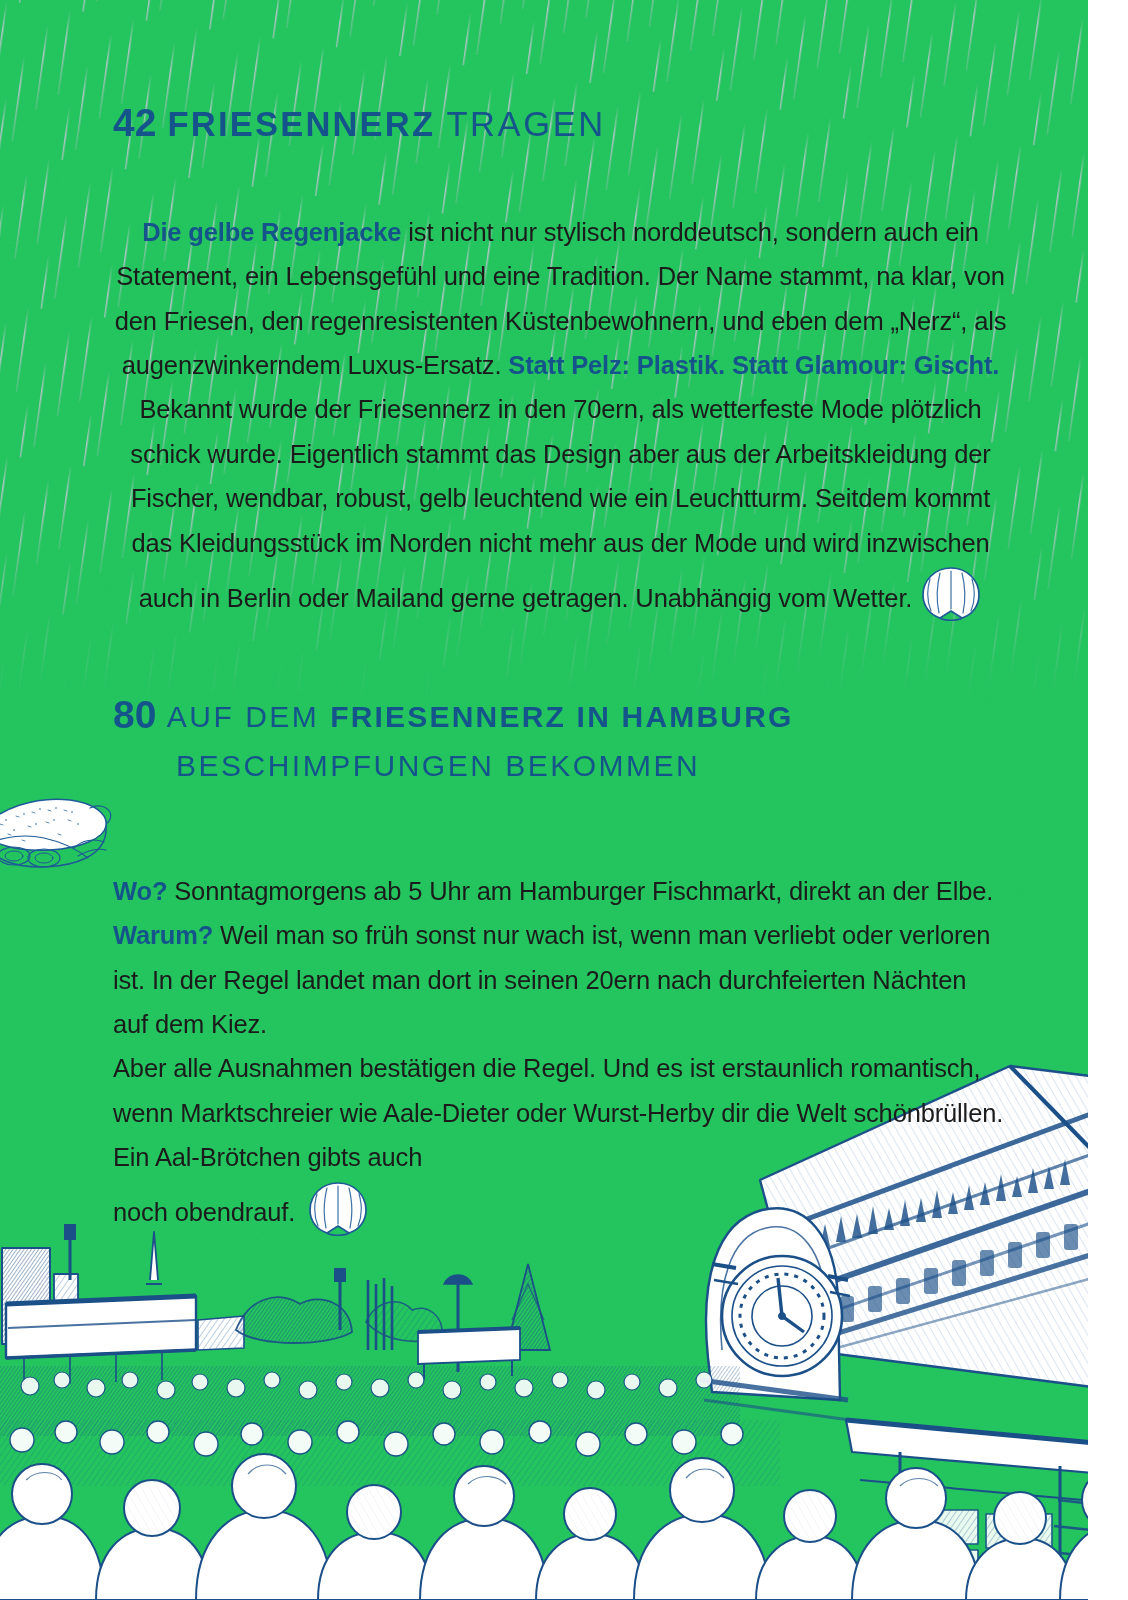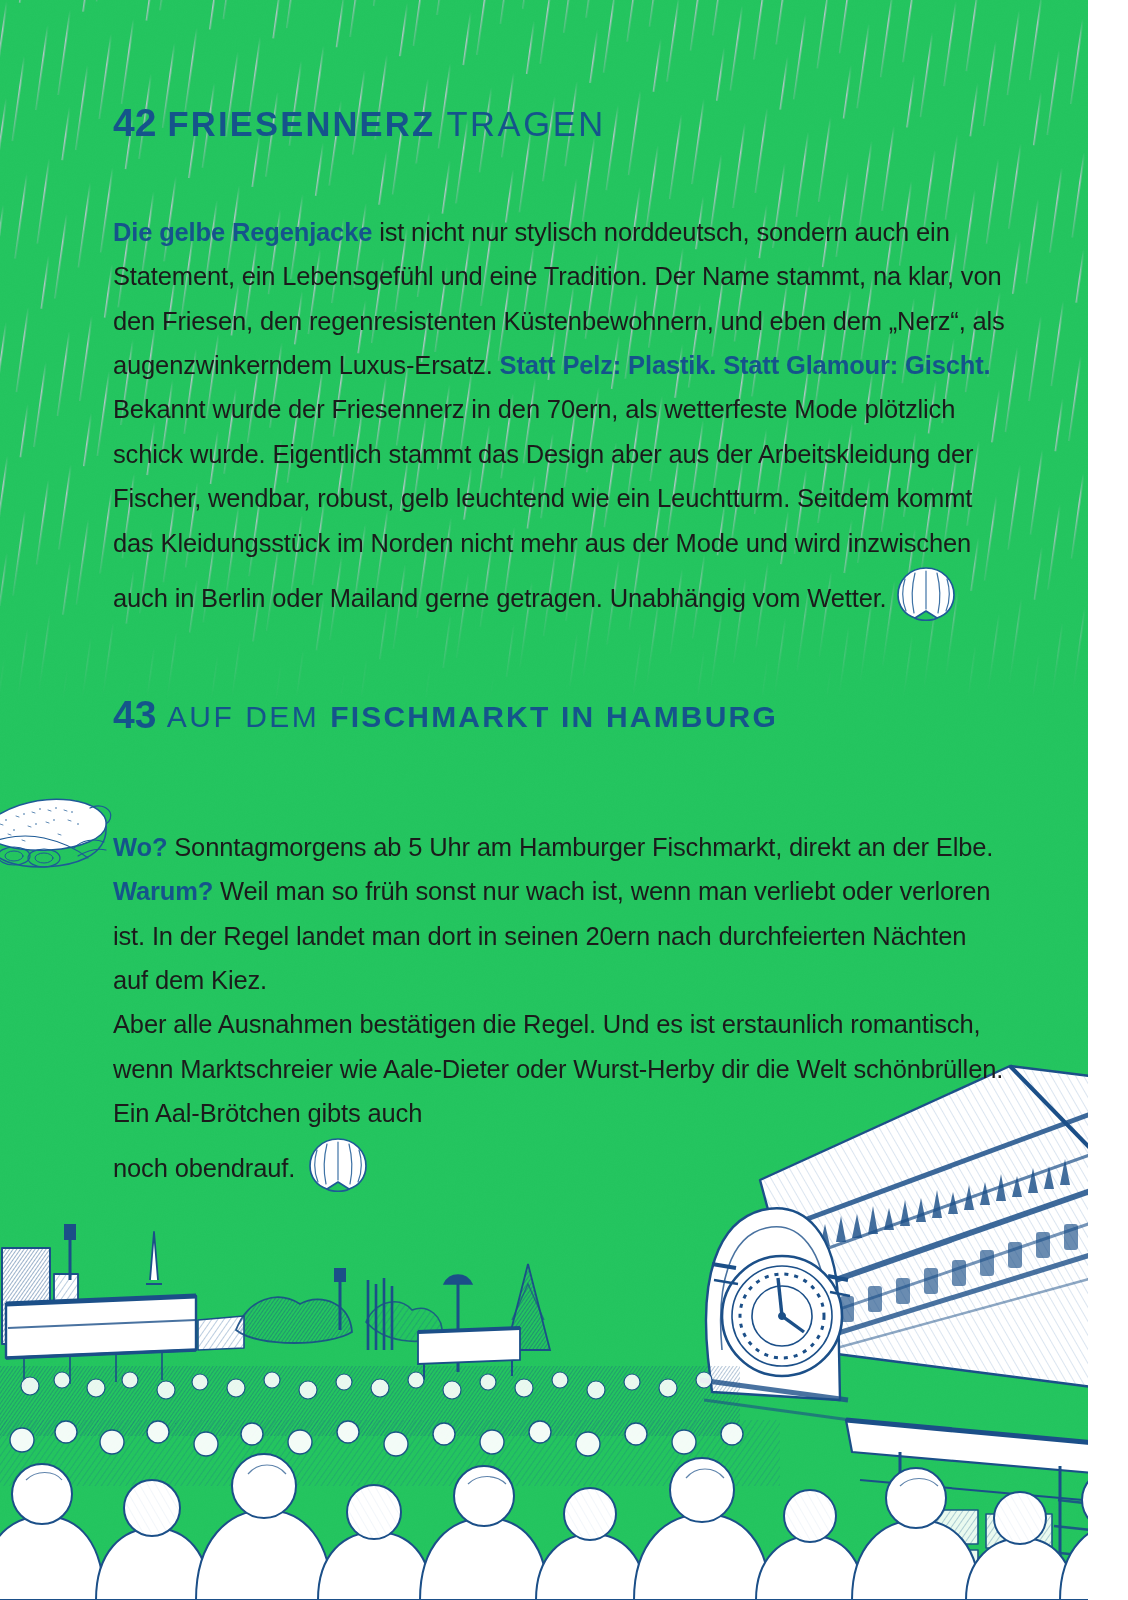--- a/index.html
+++ b/index.html
@@ -96,21 +96,21 @@
   #head-43 .l3 { margin-top: 5px; }
 
   .body {
     margin: 0;
     font-size: 25.5px;
     line-height: 44.4px;
     color: #1b1b1b;
     font-stretch: condensed;
     letter-spacing: -0.15px;
   }
-  #body-42 { margin-top: 61px; width: 895px; }
+  #body-42 { margin-top: 61px; width: 895px; text-align: center; }
   #body-43 { margin-top: 84px; width: 895px; }
 
   .body b, .body .hl {
     color: #15548b;
     font-weight: 700;
   }
 
   .shell {
     display: inline-block;
     vertical-align: -16px;
@@ -484,22 +484,23 @@
               <path d="M42 8 C 45 20, 46 34, 43 48"></path>
               <path d="M10 14 C 7 24, 7 36, 11 46"></path>
               <path d="M52 14 C 55 24, 55 36, 51 46"></path>
             </g>
           </g>
         </svg></p>
     </section>
 
     <section class="sec" id="sec-43">
       <h2 class="head" id="head-43">
-        <span class="num">43</span>
-        <span class="light">AUF DEM </span><span class="strong">FISCHMARKT IN HAMBURG</span>
+        <span class="num">80</span>
+        <span class="light">AUF DEM </span><span class="strong">FRIESENNERZ IN HAMBURG</span>
+        <span class="l3">BESCHIMPFUNGEN BEKOMMEN</span>
       </h2>
 
       <p class="body" id="body-43"><b>Wo?</b><span> Sonntagmorgens ab 5 Uhr am Hamburger Fischmarkt, direkt an der Elbe.</span><br><b>Warum?</b><span> Weil man so früh sonst nur wach ist, wenn man verliebt oder verloren ist. In der Regel landet man dort in seinen 20ern nach durchfeierten Nächten auf dem Kiez.</span><br><span>Aber alle Ausnahmen bestätigen die Regel. Und es ist erstaunlich romantisch, wenn Marktschreier wie Aale-Dieter oder Wurst-Herby dir die Welt schönbrüllen. Ein Aal-Brötchen gibts auch</span><br><span>noch obendrauf.</span><svg class="shell inline2" viewBox="0 0 62 58" xmlns="http://www.w3.org/2000/svg">
           <g fill="#ffffff" stroke="#1d5a96" stroke-width="1.7" stroke-linejoin="round" stroke-linecap="round">
             <path d="M31 3 C 14 3, 3 16, 3 30 C 3 41, 10 50, 20 53 L 31 46 L 42 53 C 52 50, 59 41, 59 30 C 59 16, 48 3, 31 3 Z"></path>
             <path d="M20 53 C 24 56, 38 56, 42 53" fill="none"></path>
             <g fill="none" stroke-width="1.2" opacity=".85">
               <path d="M31 6 L31 44"></path>
               <path d="M20 8 C 17 20, 16 34, 19 48"></path>
               <path d="M42 8 C 45 20, 46 34, 43 48"></path>

